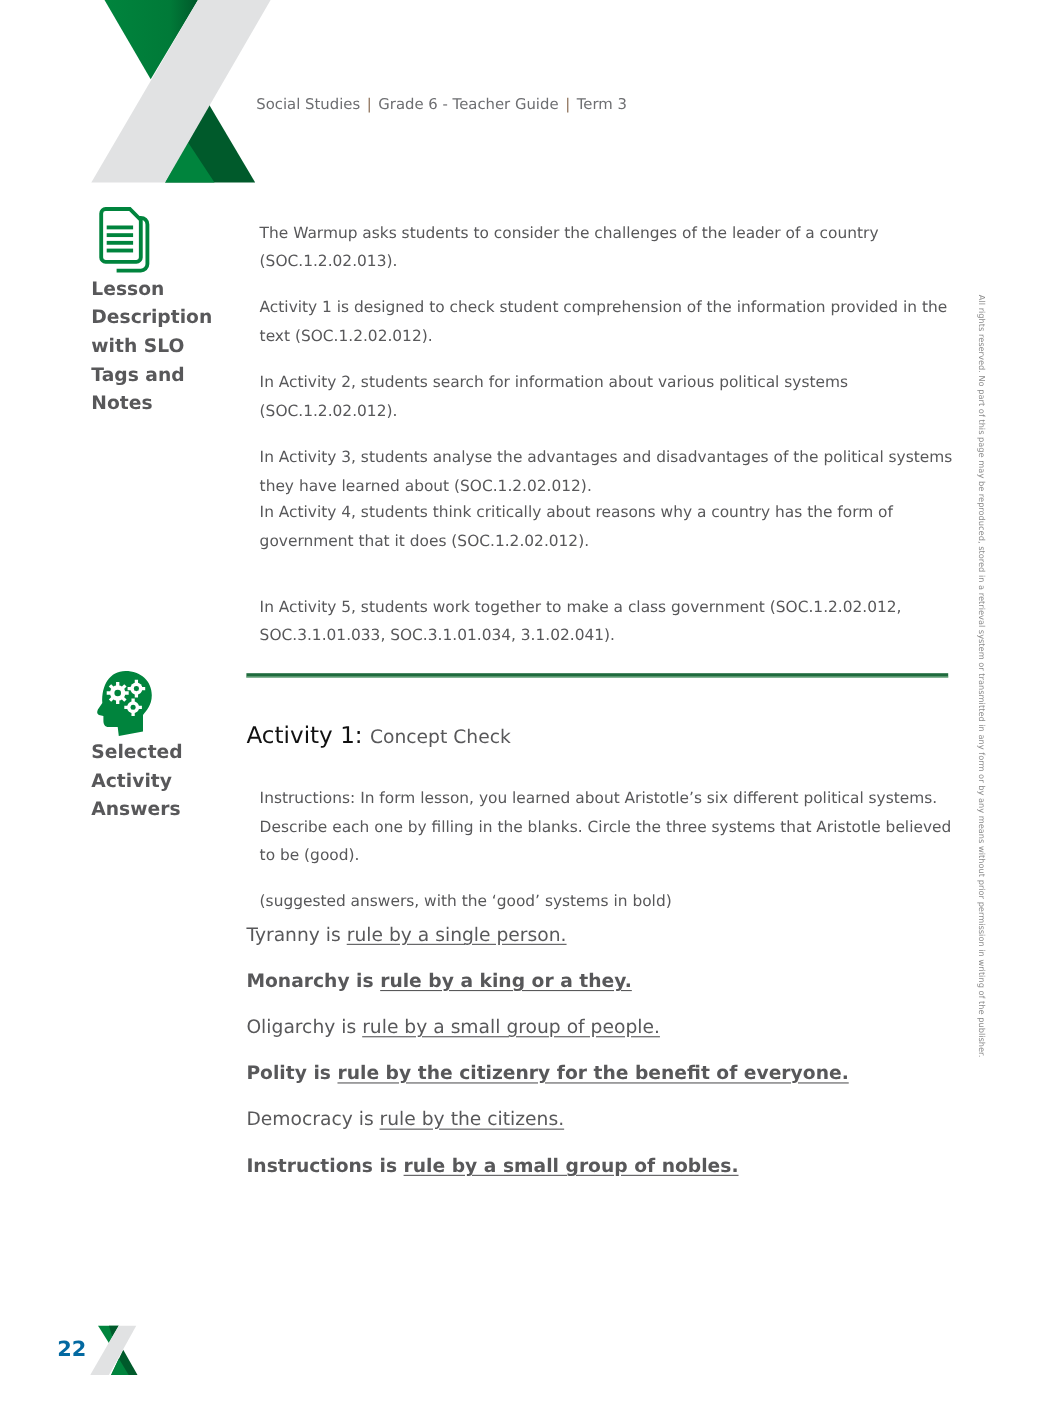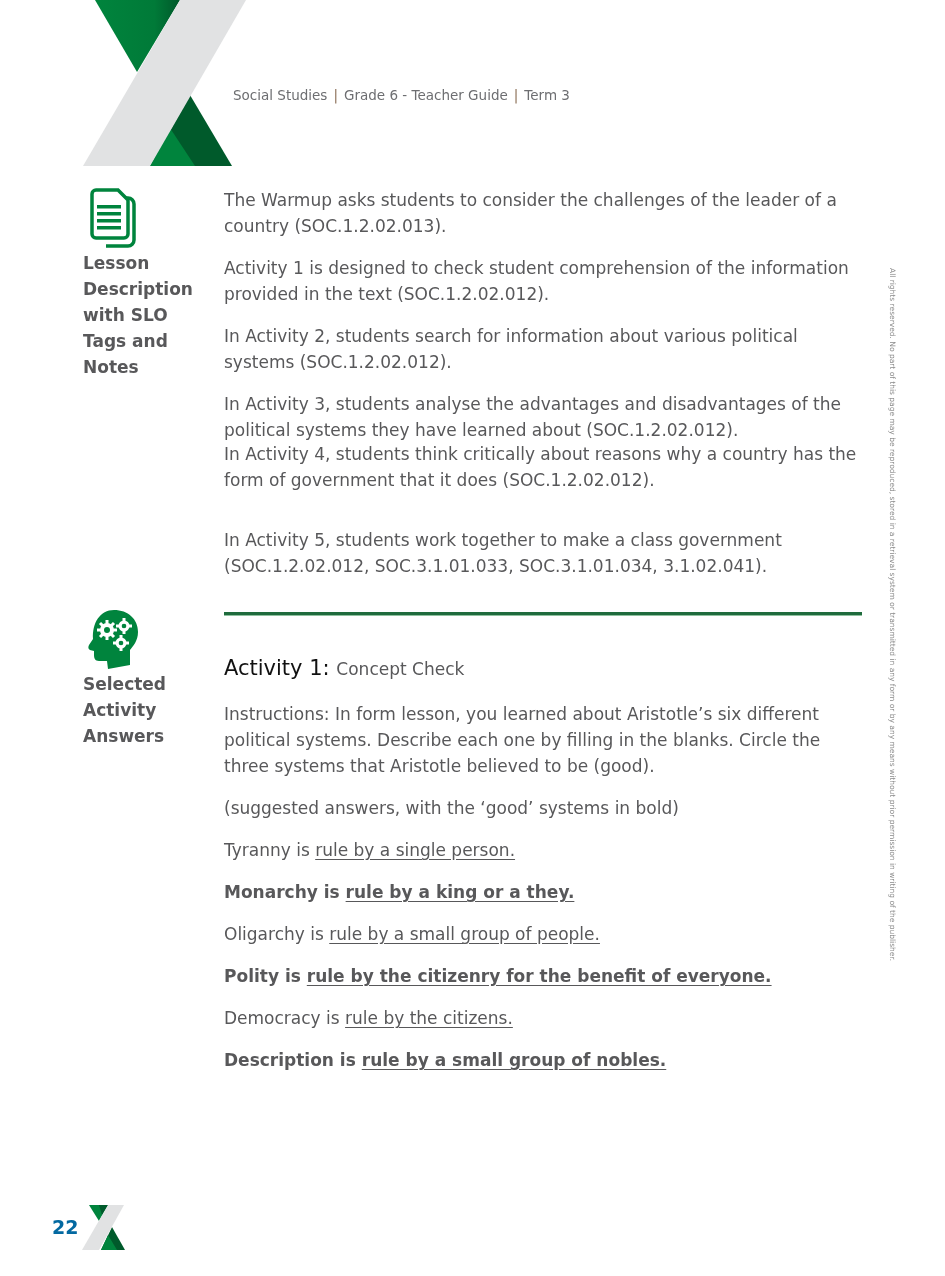--- a/index.html
+++ b/index.html
@@ -4,21 +4,21 @@
 <style>
   html, body { margin: 0; padding: 0; background: #ffffff; }
   body { width: 945px; height: 1276px; position: relative; overflow: hidden;
          font-family: "DejaVu Sans", sans-serif; color: #58585a; }
   .abs { position: absolute; }
   #logo-top { left: 0; top: 0; width: 260px; height: 170px; }
   #header-text { left: 233px; top: 87px; font-size: 13.5px; color: #6d6e71; letter-spacing: 0; white-space: nowrap; }
   #header-text .sep { color: #8a6d55; margin: 0 6px; }
   .side-icon { left: 86px; }
   .side-label { left: 83px; font-weight: bold; font-size: 17px; line-height: 26px; color: #58585a; width: 120px; }
-  .para { left: 224px; width: 640px; font-size: 17px; line-height: 26px; color: #58585a; margin: 0; }
+  .para { left: 224px; width: 640px; font-size: 14px; line-height: 26px; color: #58585a; margin: 12px; }
   #divider { left: 224px; top: 612px; width: 638px; height: 3px; background: #1f6b3d; border-bottom: 1px solid #8fc19f; }
   #act-title { left: 224px; top: 656px; font-size: 21px; font-weight: normal; color: #111; white-space: nowrap; }
   #act-title .sub { font-size: 17px; color: #58585a; }
   .answer { left: 224px; font-size: 17px; line-height: 26px; white-space: nowrap; color: #58585a; }
   .answer.good { font-weight: bold; }
   .answer u { text-decoration: underline; text-underline-offset: 3px; }
   #side-note { left: 888px; top: 268px; width: 16px; height: 740px; }
   #side-note span { display: block; transform: rotate(90deg) translate(0, -100%); transform-origin: top left;
                     white-space: nowrap; font-size: 7.5px; color: #8a8a8a; width: 740px; }
   #page-num { left: 52px; top: 1216px; font-size: 19px; font-weight: bold; color: #0369a1; }
@@ -116,21 +116,21 @@
 </div>
 <div class="abs answer good" style="top:963px;">
   <span>Polity is</span>
   <u>rule by the citizenry for the benefit of everyone.</u>
 </div>
 <div class="abs answer" style="top:1005px;">
   <span>Democracy is</span>
   <u>rule by the citizens.</u>
 </div>
 <div class="abs answer good" style="top:1047px;">
-  <span>Description is</span>
+  <span>Instructions is</span>
   <u>rule by a small group of nobles.</u>
 </div>
 
 <div id="side-note" class="abs">
   <span>All rights reserved. No part of this page may be reproduced, stored in a retrieval system or transmitted in any form or by any means without prior permission in writing of the publisher.</span>
 </div>
 
 <div id="page-num" class="abs">22</div>
 <svg id="logo-small" class="abs" viewBox="0 0 44 46">
   <polygon points="7,0 26,0 17,16" fill="#00843d"></polygon>

